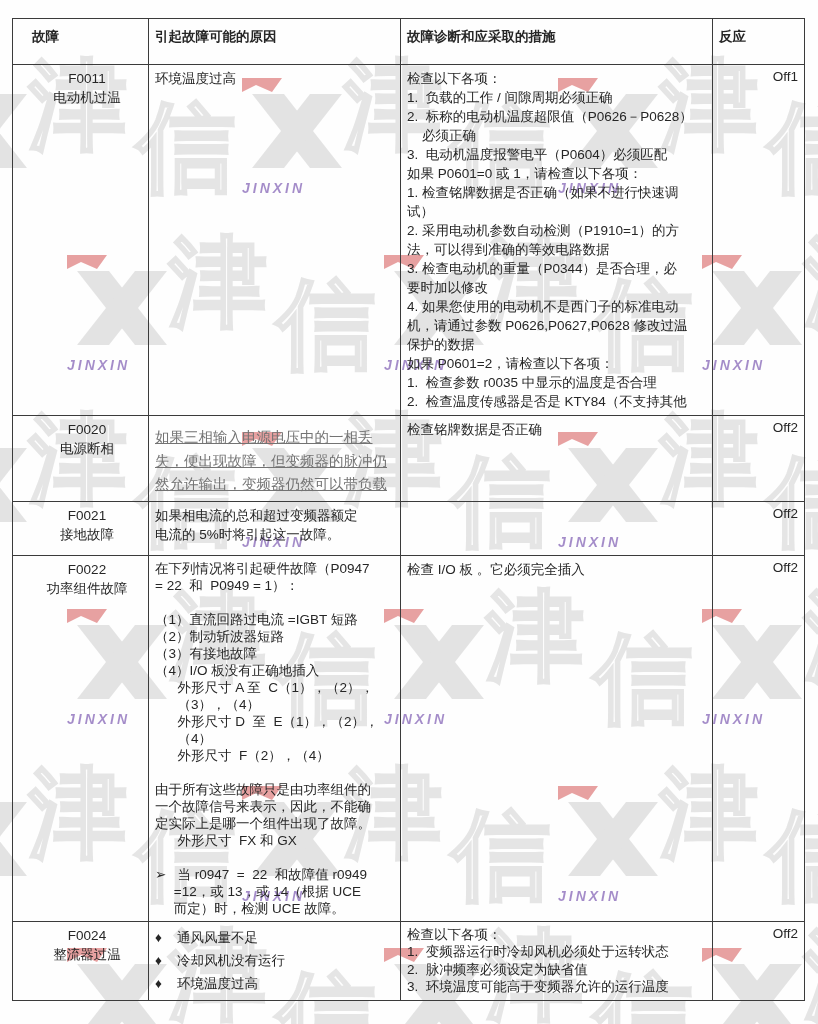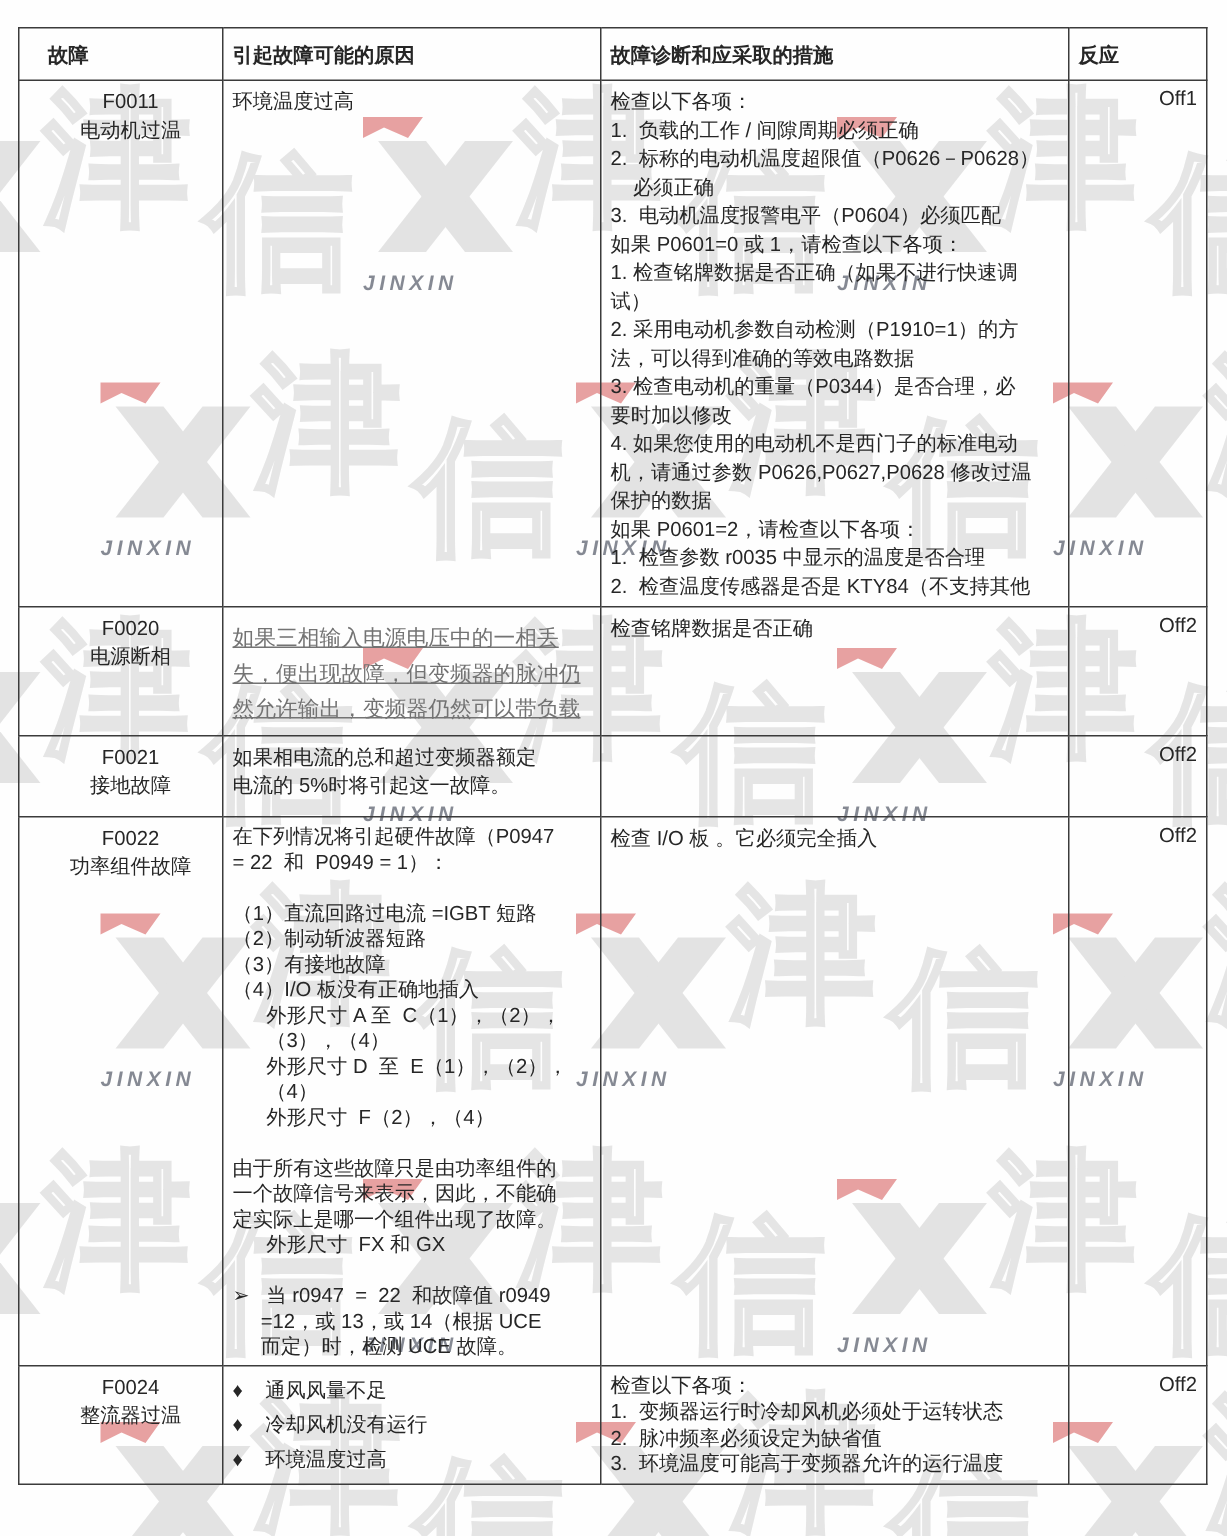--- a/index.html
+++ b/index.html
@@ -16,21 +16,21 @@
     position:absolute; font-size:98px; font-weight:bold; line-height:1;
     color:#d2d2d2;
     -webkit-text-fill-color:transparent;
     -webkit-text-stroke:2.5px #cdcdcd;
   }
   .wm-c1 { left:104px; top:8px; }
   .wm-c2 { left:212px; top:50px; }
   .wm-en {
     position:absolute; left:2px; top:132px;
     font-style:italic; font-weight:bold; font-size:14px;
-    color:#0f172a; letter-spacing:3px;
+    color:#4c1d95; letter-spacing:3px;
   }
   
   table.doc {
     position:absolute; left:12px; top:18px; z-index:1;
     width:792px; border-collapse:collapse; table-layout:fixed;
     background:transparent;
   }
   .doc th, .doc td {
     border:1px solid #3b3b3b; vertical-align:top;
     color:#262626; font-size:13.5px; text-align:left;
@@ -41,21 +41,21 @@
   .doc td.c4 { padding-left:8px;text-align:right; }
   .txt { white-space:pre-wrap; line-height:19px; }
   .cellblock { line-height:19px;text-align:center; }
   .lh17 { line-height:17px; }
   .lh23 { line-height:23px; }
   .lh175 { line-height:17.5px; }
   .link {
     color:#737373; text-decoration:underline;
     line-height:23.5px; margin-top:6px; font-size:14.5px;
   }
-  tr.hr  { height:35px; }
+  tr.hr  { height:46px; }
   tr.r0  { height:345px; }
   tr.r1  { height:75px; }
   tr.r2  { height:54px; }
   tr.r3  { height:366px;margin-top:41px; }
   tr.r4  { height:34px; }
   tr.r5  { height:76px; }
 </style>
 </head>
 <body>
 

